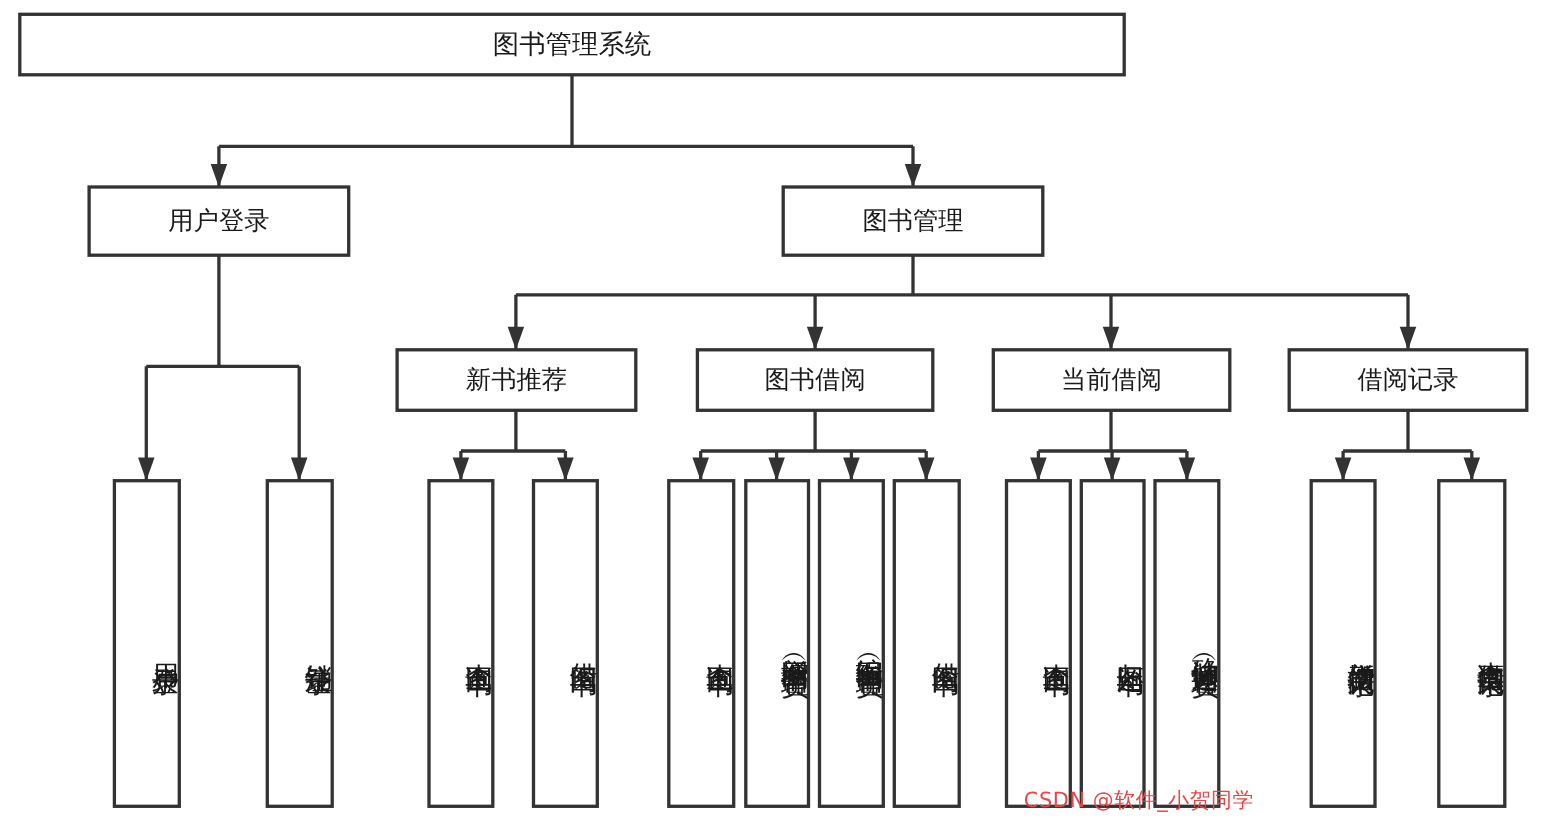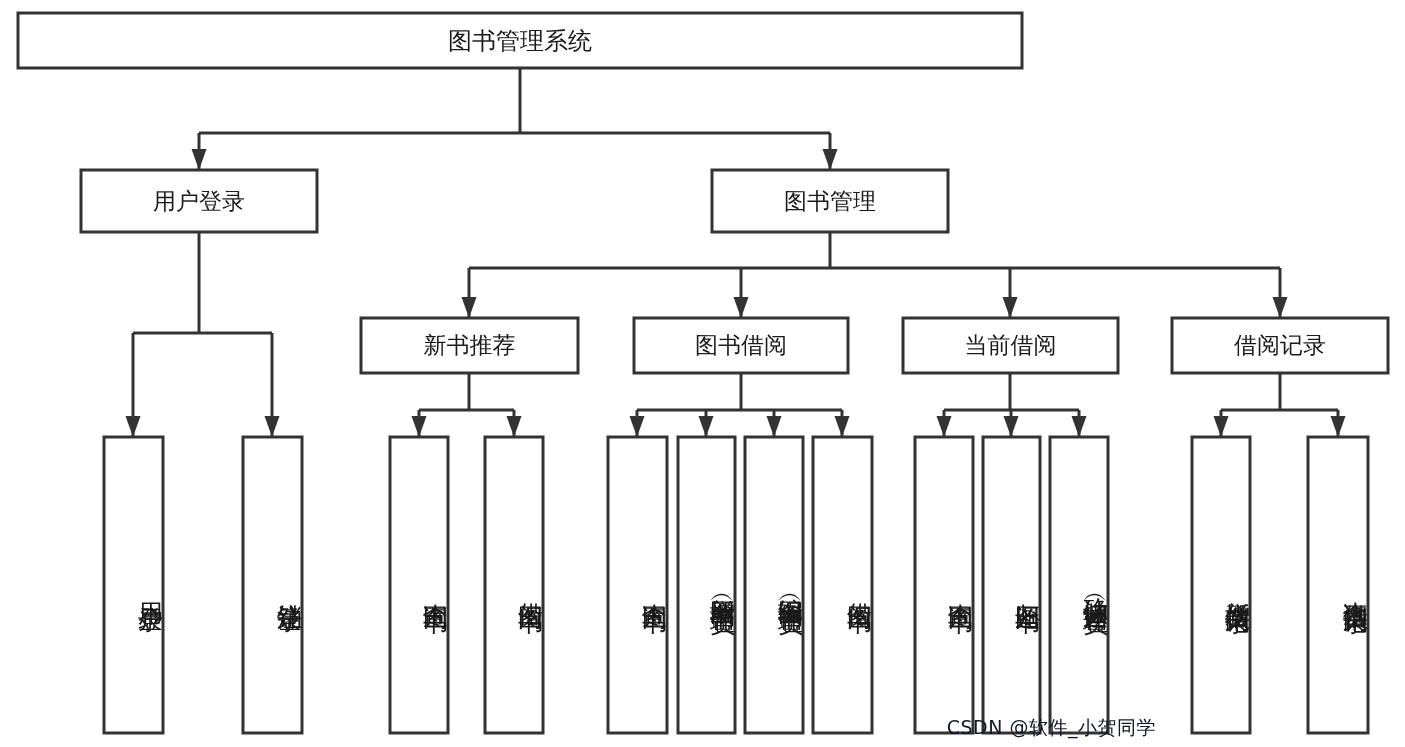--- a/index.html
+++ b/index.html
@@ -64,25 +64,25 @@
     font-family: "DejaVu Sans", "Liberation Sans", sans-serif;
     font-size: 25px;
     line-height: 1.06;
     letter-spacing: 2px;
     color: #1a1a1a;
     white-space: nowrap;
     pointer-events: none;
   }
   .watermark {
     position: absolute;
-    right: 4px;
+    right: 20px;
     bottom: 6px;
     font-family: "DejaVu Sans", "Liberation Sans", sans-serif;
     font-size: 19px;
-    color: #0f172a;
+    color: #ef4444;
     letter-spacing: 0.5px;
     white-space: nowrap;
   }
 </style>
 </head>
 <body>
 
 <div id="diagram-root">
 
   <svg class="diagram-canvas" viewBox="0 0 1405 747">

